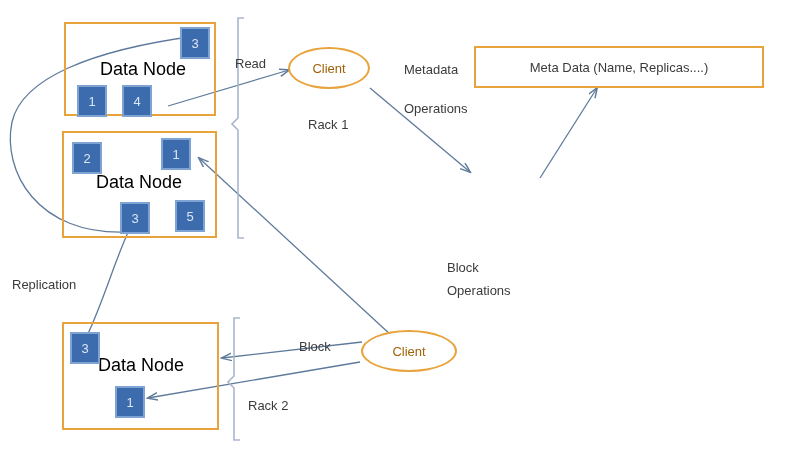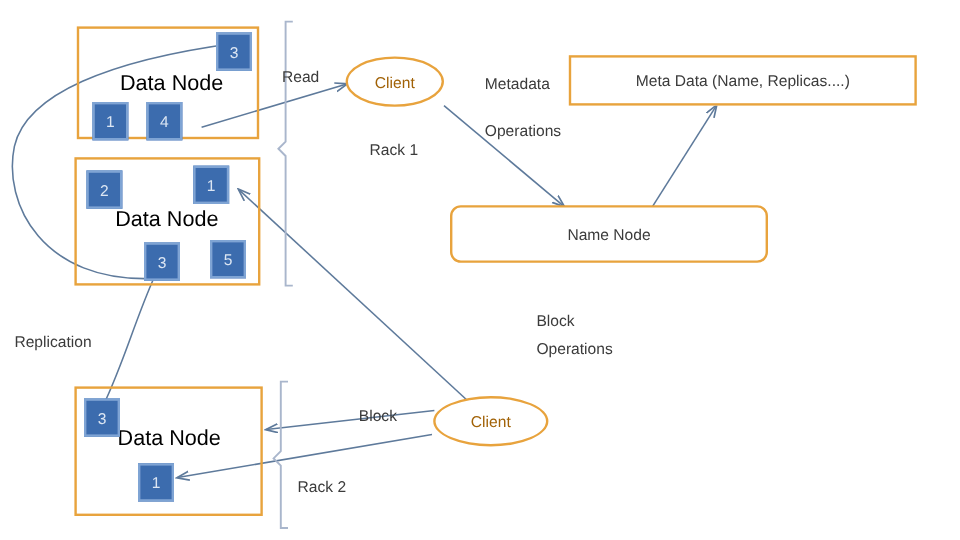--- a/index.html
+++ b/index.html
@@ -163,21 +163,20 @@
   <div class="block" style="left:175px; top:200px;">5</div>
 
   <div class="datanode" style="left:62px; top:322px; width:157px; height:108px;"></div>
   <div class="datanode-label" style="left:98px; top:355px;">Data Node</div>
   <div class="block" style="left:70px; top:332px;">3</div>
   <div class="block" style="left:115px; top:386px;">1</div>
 
   <div class="client" style="left:288px; top:47px; width:82px; height:42px;">Client</div>
   <div class="client" style="left:361px; top:330px; width:96px; height:42px;">Client</div>
 
-  <div class="roundbox" style="left:375px; top:171px; width:265px; height:48px;">Name Node</div>
 
   <div class="flatbox" style="left:474px; top:46px; width:290px; height:42px;">Meta Data (Name, Replicas....)</div>
 
   <div class="lbl" style="left:235px; top:54px;">Read</div>
   <div class="lbl" style="left:299px; top:337px;">Block</div>
   <div class="lbl" style="left:12px; top:275px;">Replication</div>
 
   <div class="lbl" style="left:404px; top:60px;">Metadata</div>
   <div class="lbl" style="left:404px; top:99px;">Operations</div>
 

